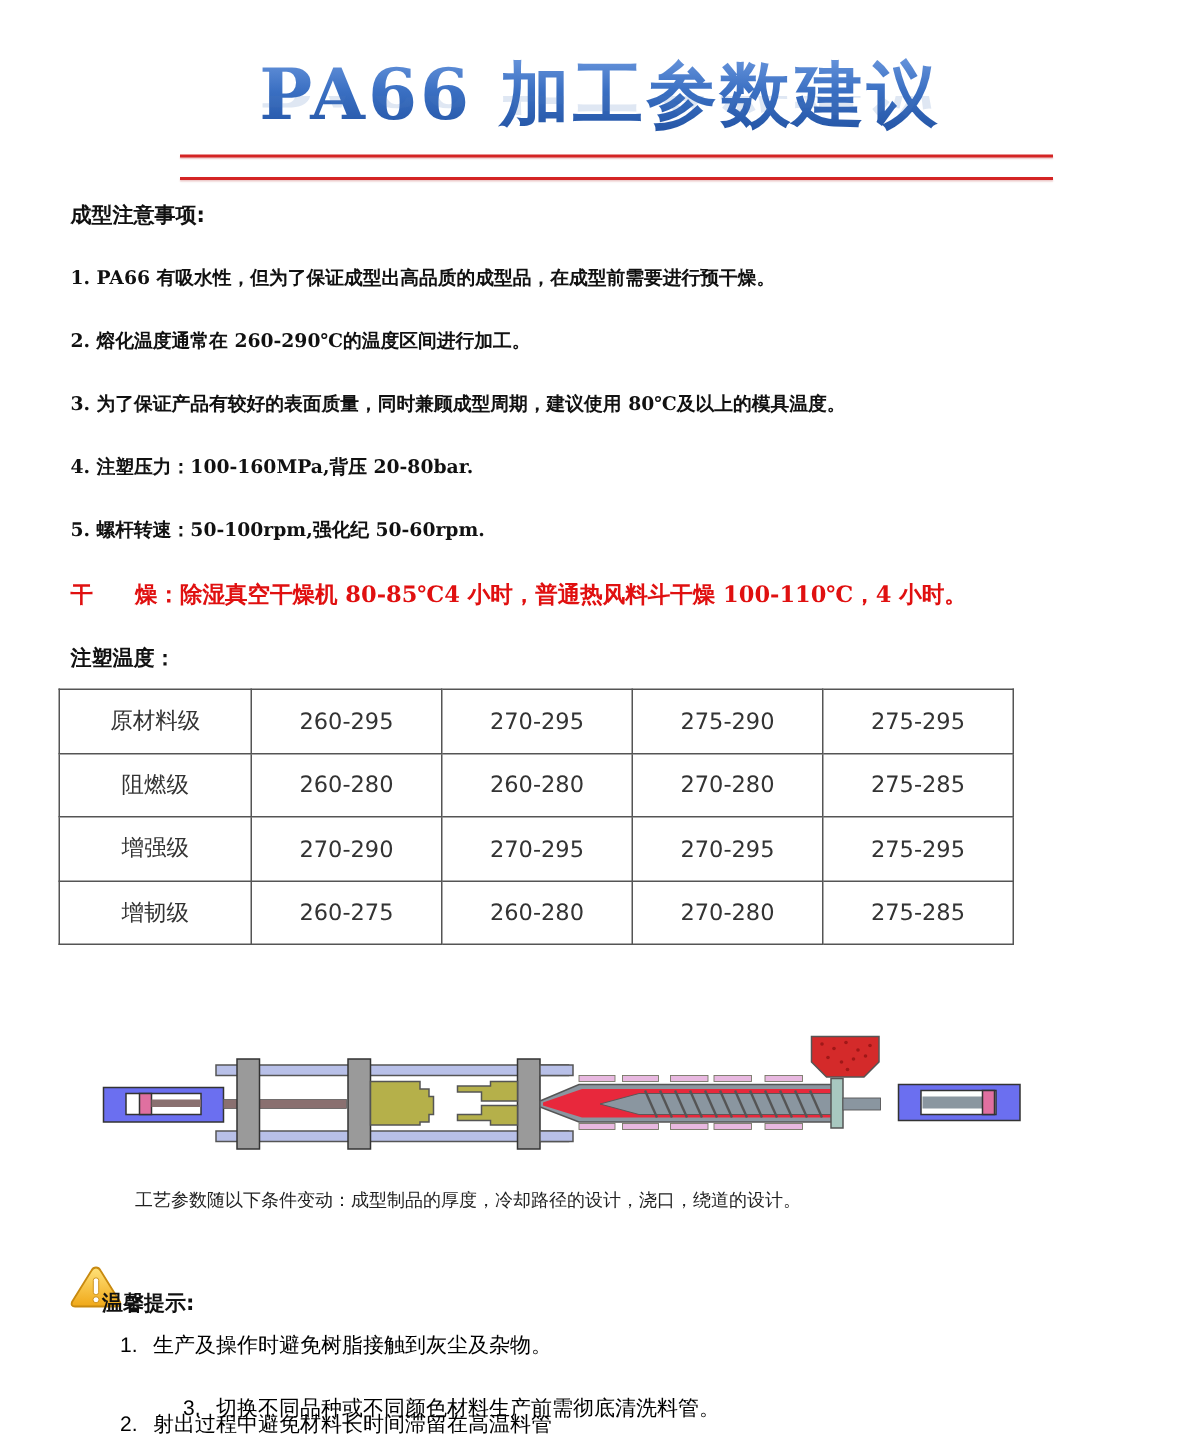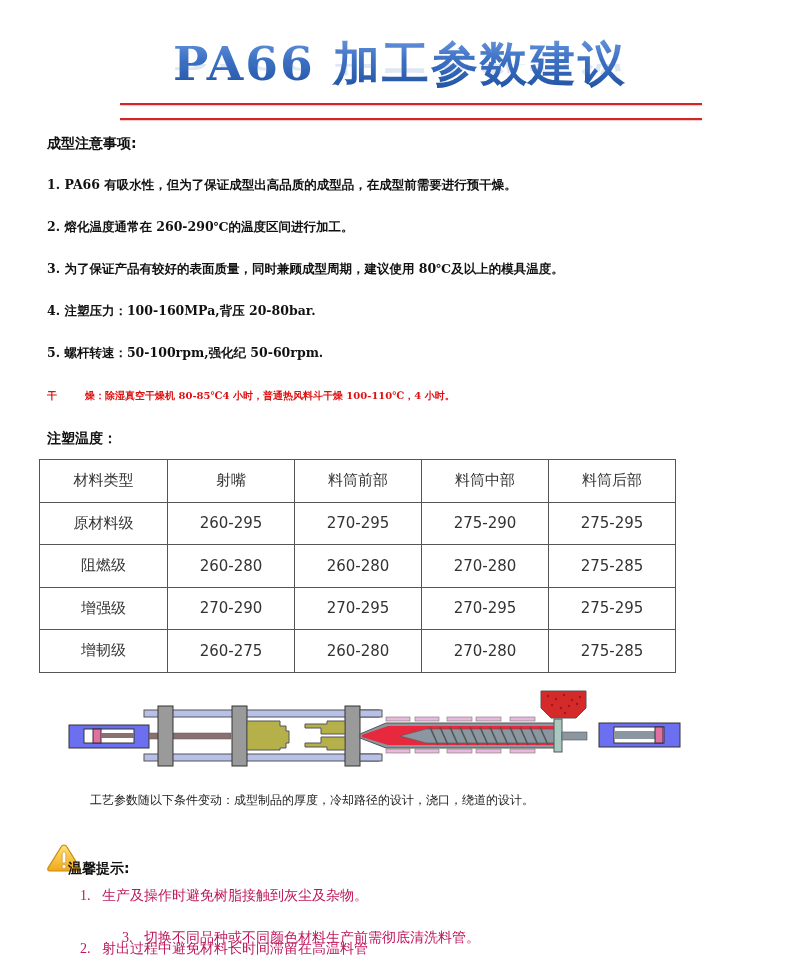--- a/index.html
+++ b/index.html
@@ -15,38 +15,38 @@
            -webkit-background-clip: text; background-clip: text; -webkit-text-fill-color: transparent;
            line-height: 60px; }
   .title-reflect { left: 0; width: 800px; top: 82px; text-align: center; height: 18px; overflow: hidden;
            font-family: "DejaVu Serif", serif; font-weight: bold; font-size: 47px; letter-spacing: 2px;
            line-height: 60px; color: rgba(80,120,190,0.18); transform: scaleY(-1); transform-origin: top; }
   .rule { left: 120px; width: 582px; height: 2px; background: #d42424; box-shadow: 0 1px 1px rgba(180,30,30,0.25); }
 
   
   .section-head { font-family: "DejaVu Sans", sans-serif; font-weight: bold; font-size: 14px; color: #111; }
   .note { left: 47px; font-weight: bold; font-size: 12.5px; color: #111; white-space: nowrap; line-height: 18px; }
-  .dry { left: 47px; top: 385px; font-weight: bold; font-size: 10px; color: #e01010; white-space: nowrap; line-height: 22px; }
+  .dry { left: 47px; top: 385px; font-weight: bold; font-size: 15px; color: #e01010; white-space: nowrap; line-height: 22px; }
   .dry .gap { display: inline-block; width: 28px; }
 
   
   table.temps { position: absolute; left: 39px; top: 459px; width: 637px; border-collapse: collapse;
                 font-family: "DejaVu Sans", sans-serif; font-size: 15px; color: #333; }
   table.temps td { border: 1.5px solid #555; height: 41.5px; text-align: center; padding: 0; }
   table.temps td:first-child { width: 127px; }
 
   
   .diagram { left: 66px; top: 688px; width: 630px; height: 92px; }
 
   .caption { left: 90px; top: 792px; font-family: "DejaVu Sans", sans-serif; font-size: 12px; color: #222; white-space: nowrap; }
 
   
   .tips-icon { left: 46px; top: 843px; width: 36px; height: 30px; }
   .tips-head { left: 68px; top: 860px; font-family: "DejaVu Sans", sans-serif; font-weight: bold; font-size: 14px; }
-  .tip { left: 80px; font-family: Liberation Serif, serif; font-size: 14px; color: #be185d; white-space: nowrap; line-height: 20px; }
+  .tip { left: 80px; font-family: Liberation Sans, sans-serif; font-size: 14px; color: #000000; white-space: nowrap; line-height: 20px; }
   .tip .num { display: inline-block; width: 22px; }
 </style>
 </head>
 <body>
 
 <div class="abs title">PA66 加工参数建议</div>
 <div class="abs title-reflect">PA66 加工参数建议</div>
 <div class="abs rule" style="top:103px;"></div>
 <div class="abs rule" style="top:118px;"></div>
 
@@ -58,27 +58,20 @@
 <div class="abs note" style="top:344px;">5. 螺杆转速：50-100rpm,强化纪 50-60rpm.</div>
 
 <div class="abs dry">
   <span>干</span><span class="gap"></span><span>燥：</span><span>除湿真空干燥机 80-85℃4 小时，普通热风料斗干燥 100-110℃，4 小时。</span>
 </div>
 
 <div class="abs section-head" style="left:47px; top:430px;">注塑温度：</div>
 
 <table class="temps">
   <tbody>
-      <tr>
-    <td>材料类型</td>
-    <td>射嘴</td>
-    <td>料筒前部</td>
-    <td>料筒中部</td>
-    <td>料筒后部</td>
-  </tr>
   <tr>
     <td>原材料级</td>
     <td>260-295</td>
     <td>270-295</td>
     <td>275-290</td>
     <td>275-295</td>
   </tr>
   <tr>
     <td>阻燃级</td>
     <td>260-280</td>

